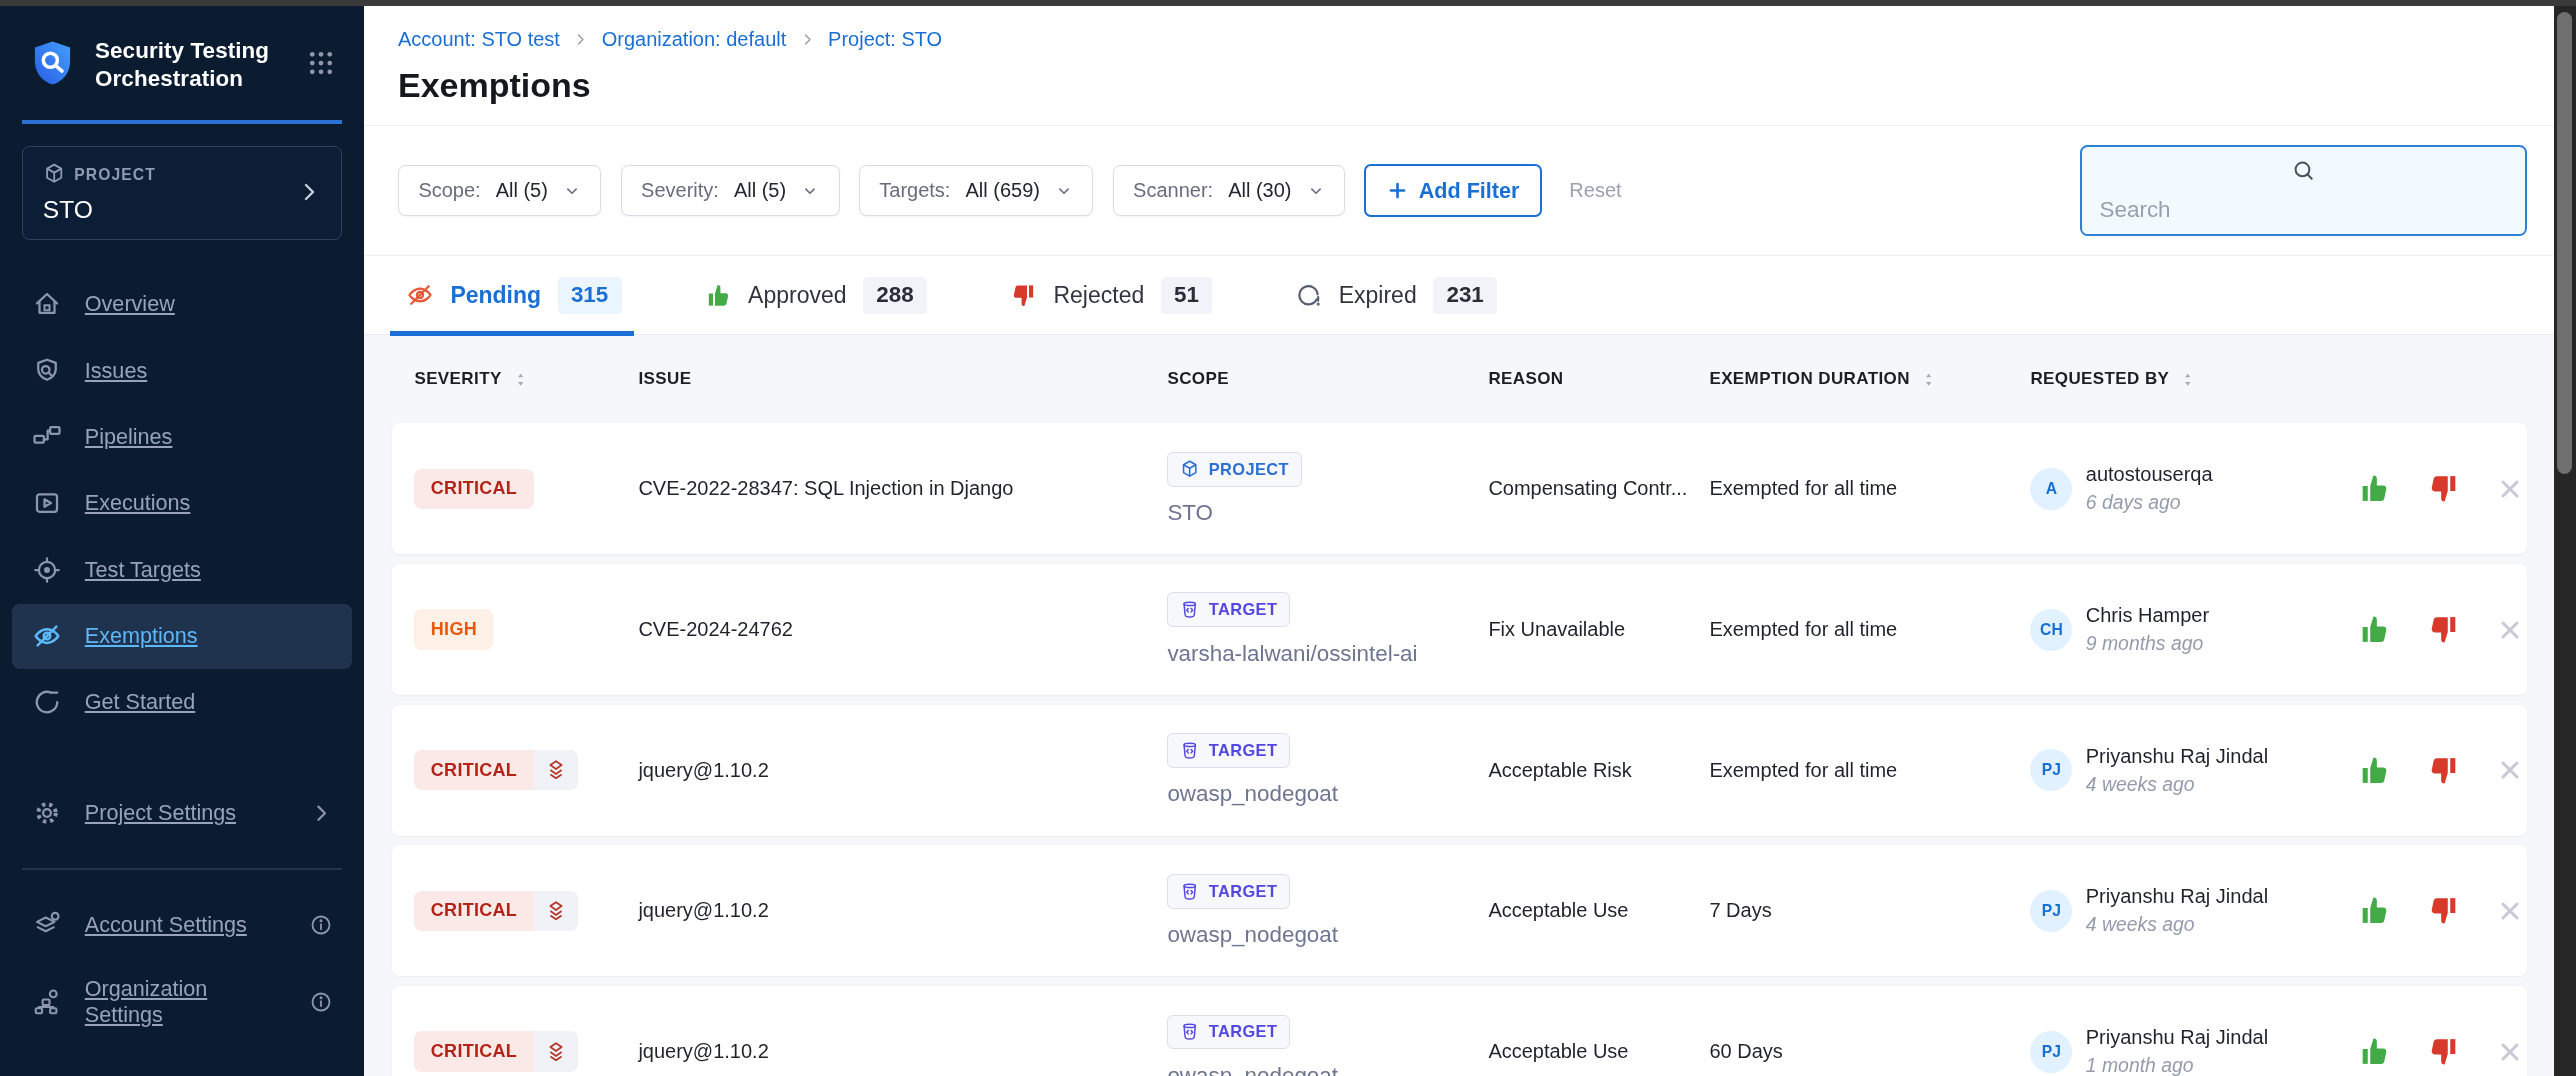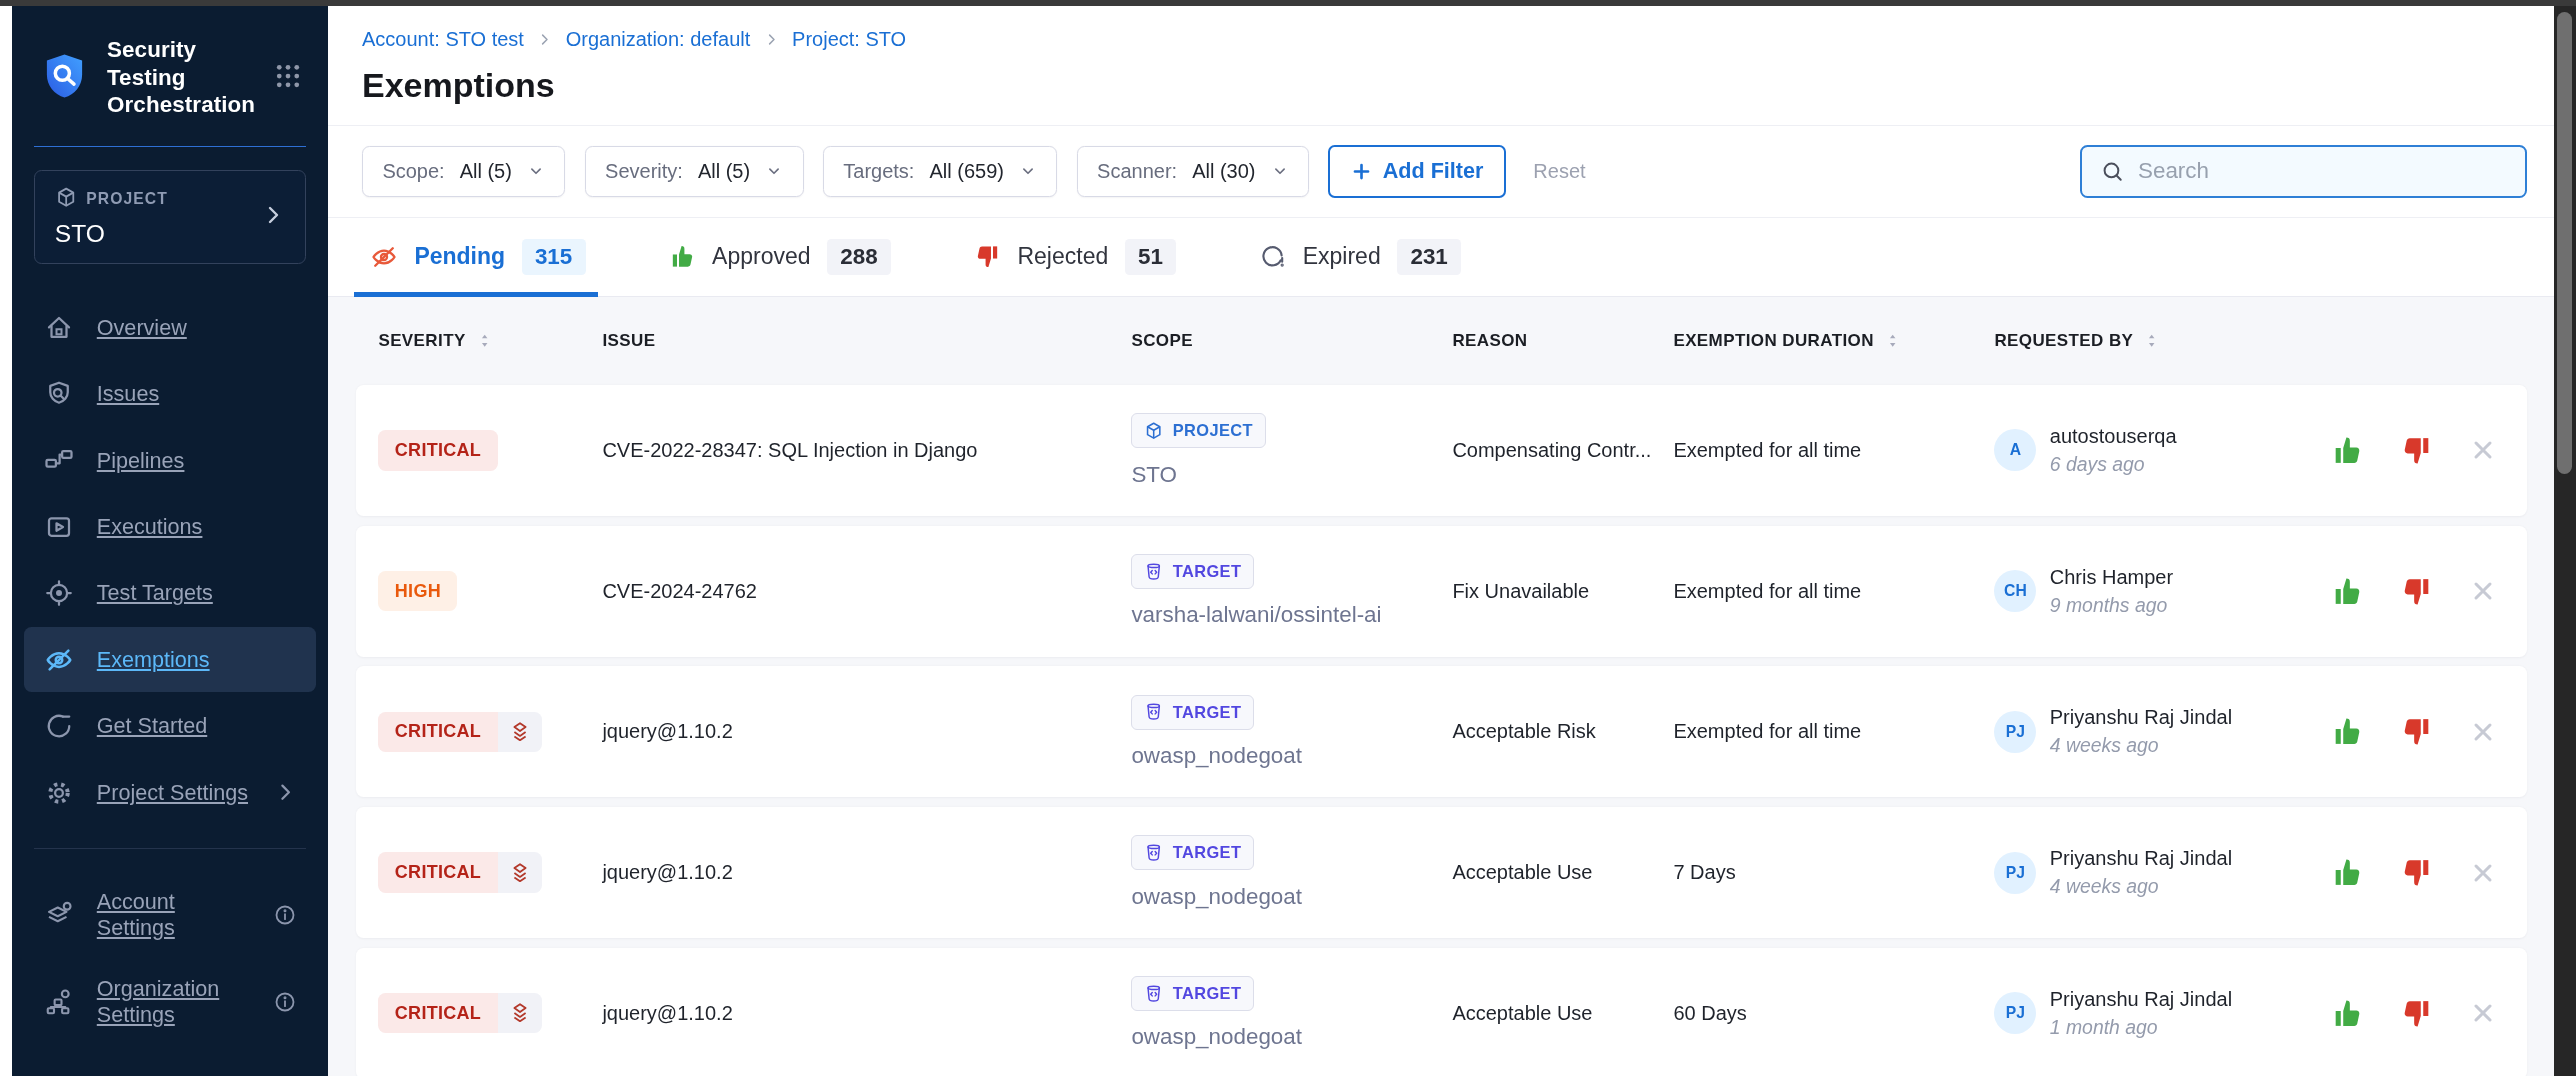--- a/index.html
+++ b/index.html
@@ -5,21 +5,21 @@
   * { margin:0; padding:0; box-sizing:border-box; }
   html,body { background:#e8e8e8; }
   body { font-family:"Liberation Sans","DejaVu Sans",sans-serif; }
 
   .screen{ position:relative; width:2576px; height:1076px; background:#fff; overflow:hidden; display:flex; padding-top:6px;}
   .top-strip{ position:absolute; top:0; left:0; right:0; height:6px; background:#3a3a3a; z-index:20;}
   .os-scrollbar{ position:absolute; top:6px; right:0; bottom:0; width:22.4px; background:#262626; z-index:15;}
   .os-thumb{ position:absolute; top:6px; left:3px; width:15.7px; height:462px; background:#6f6f6f; border-radius:9px;}
 
   
-  .sidebar{ width:316px; flex:none; background:#0b1c31; display:flex; flex-direction:column; padding:30px 0 30px; color:#97a0b5;margin-left:12px;}
+  .sidebar{ width:364px; flex:none; background:#0b1c31; display:flex; flex-direction:column; padding:30px 0 30px; color:#97a0b5;}
   .side-header{ display:flex; align-items:center; gap:18px; padding:0 28px;}
   .logo-shield{ flex:none; }
   .logo-text{ color:#fff; font-size:22.4px; font-weight:bold; line-height:27.6px; letter-spacing:0.1px;}
   .grid-icon{ margin-left:auto; color:#8f97a9;}
   .blue-line{ height:3.7px; background:#2e6fd4; margin:27px 22.4px 0;}
 
   .project-card{ margin:22.4px 22.4px 0; border:1.5px solid #33425c; background:#0c1e36; border-radius:7.5px; padding:15px 19.4px; display:flex; align-items:center; cursor:pointer;}
   .proj-label-row{ display:flex; align-items:center; gap:9px; color:#8f9bb3; font-size:15.7px; font-weight:bold; letter-spacing:1.1px;}
   .proj-name{ color:#fff; font-size:24.6px; margin-top:7.5px;}
   .proj-chev{ margin-left:auto; color:#c6cedd;}
@@ -41,21 +41,21 @@
   .crumb-sep{ color:#9ba3b2; display:flex;}
   .page-title{ font-size:34px; font-weight:bold; color:#16181d; margin-top:15px; padding-bottom:19.4px;}
 
   .filter-bar{ display:flex; align-items:center; gap:19.4px; padding:19.4px 27px 19.4px 34px; border-bottom:1.5px solid #eeeff4;}
   .dd{ display:flex; align-items:center; gap:15px; border:1.5px solid #d8dae6; border-radius:7.5px; background:#fff; padding:12.7px 19.4px; font-size:20px; cursor:pointer; box-shadow:0 0.7px 1.5px rgba(40,41,61,.05);}
   .dd-label{ color:#686d7e;}
   .dd-value{ color:#22262e;}
   .dd-chev{ color:#6b6f80; display:flex;}
   .add-filter{ display:flex; align-items:center; gap:10.4px; border:2.2px solid #1a6fd4; color:#1a6fd4; font-weight:bold; font-size:21.6px; padding:11.2px 21px; border-radius:6.7px; background:#fff; cursor:pointer;}
   .reset-btn{ color:#9ca1b0; font-size:20px; margin-left:7.5px; cursor:pointer;}
-  .search-box{ margin-left:auto; display:flex; align-items:center; gap:13.4px; border:2.2px solid #2e7fd6; background:#f3faff; border-radius:7.5px; padding:11.2px 18px; width:447px;}
+  .search-box{ margin-left:auto; display:flex; align-items:center; gap:13.4px; border:2.2px solid #2e7fd6; background:#f3faff; border-radius:7.5px; padding:11.2px 18px; width:447px;flex-direction:column;}
   .search-box .sicon{ color:#4b4f5c; display:flex; flex:none;}
   .search-box input{ border:none; background:transparent; font-size:22.4px; color:#333; outline:none; width:100%; font-family:inherit;}
   .search-box input::placeholder{ color:#97a0ae;}
 
   .tabs-row{ display:flex; align-items:center; gap:83px; padding:0 27px 0 42px; border-bottom:1.5px solid #e9eaf1; height:79px; flex:none;}
   .tab{ display:flex; align-items:center; gap:16.4px; font-size:23px; color:#31343e; position:relative; height:100%; cursor:pointer;}
   .tab .ticon{ display:flex; flex:none;}
   .tab-count{ background:#f2f3f8; color:#2a2d36; font-weight:bold; border-radius:4.5px; padding:5.2px 13.4px; font-size:22.4px;}
   .tab.active{ color:#1a6fd4; font-weight:bold;}
   .tab.active .tab-count{ background:#eaf5fe; color:#1a6fd4;}

